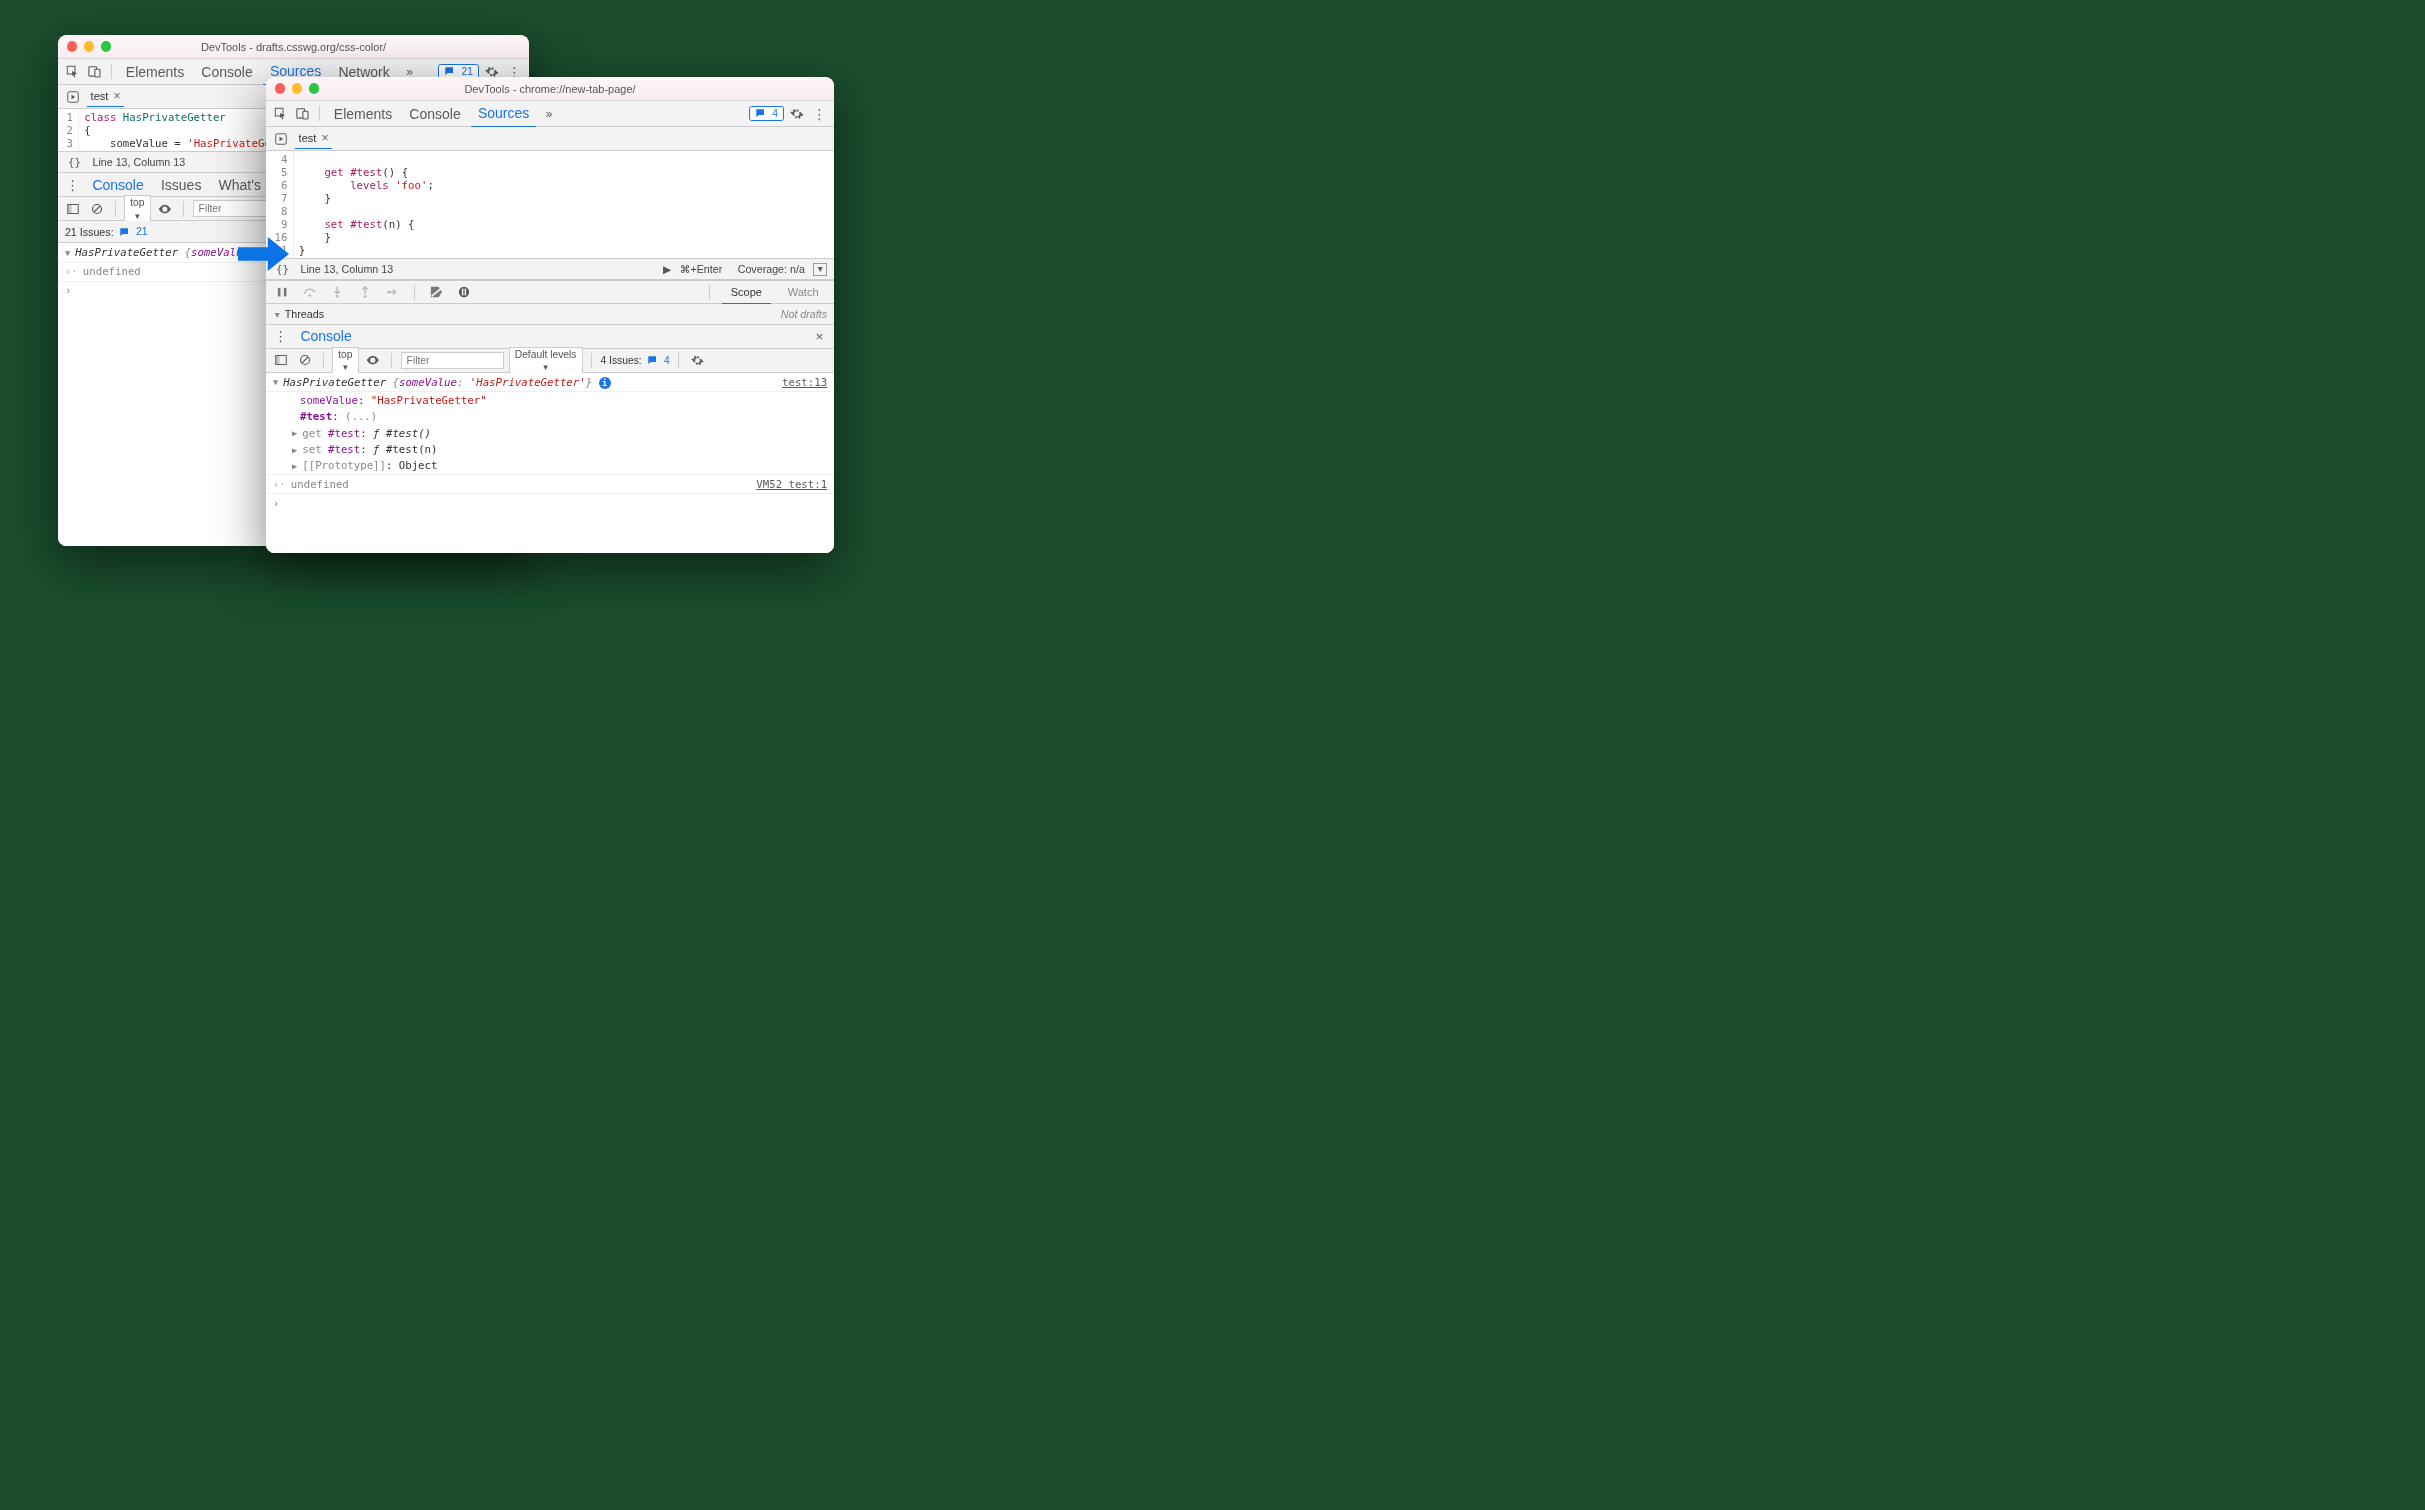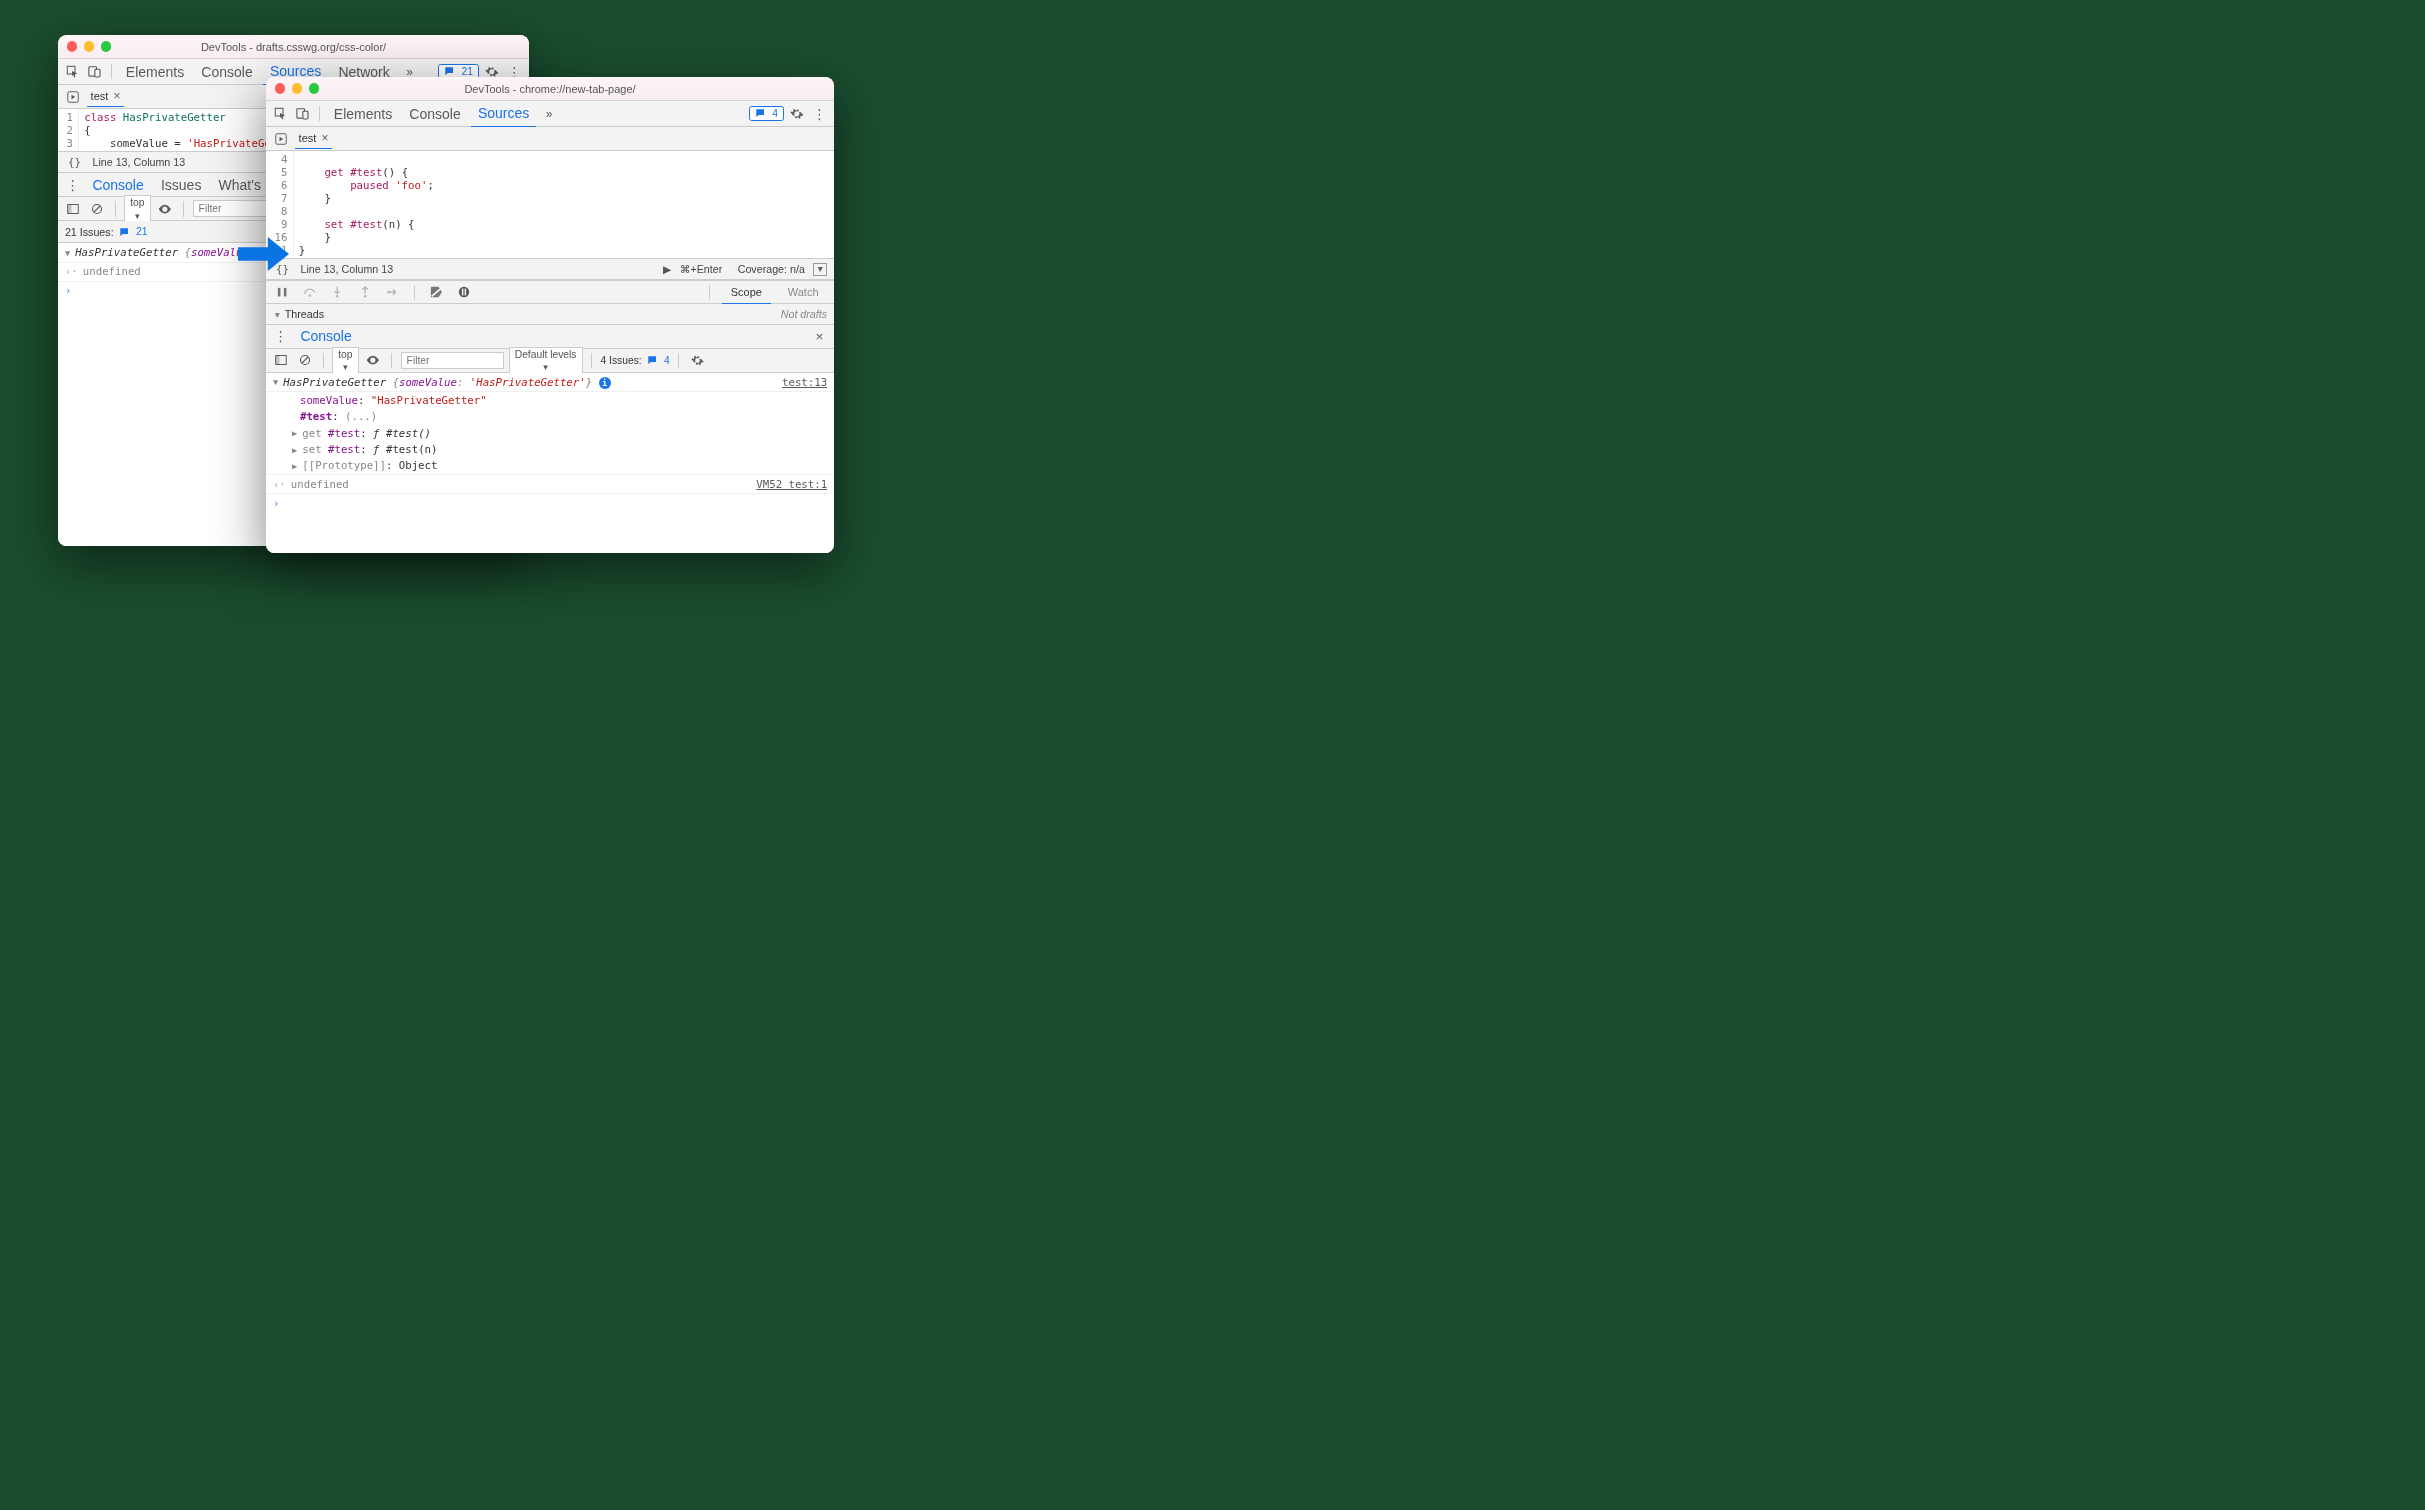--- a/index.html
+++ b/index.html
@@ -394,21 +394,21 @@
         <div>5</div>
         <div>6</div>
         <div>7</div>
         <div>8</div>
         <div>9</div>
         <div>16</div>
         <div>11</div>
       </div>
     <div class="codebody">
     <span class="kw">get</span> <span class="priv">#test</span><span>() {</span>
-        <span class="kw">paused</span> <span class="str">'foo'</span><span>;</span>
+        <span class="kw">levels</span> <span class="str">'foo'</span><span>;</span>
     <span>}</span>
 
     <span class="kw">set</span> <span class="priv">#test</span><span>(n) {</span>
     <span>}</span>
 <span>}</span></div>
   </div>
 
   <div class="statusbar">
     <span class="iconbtn" style="font-family:monospace;">{}</span>
     <span>Line 13, Column 13</span>

